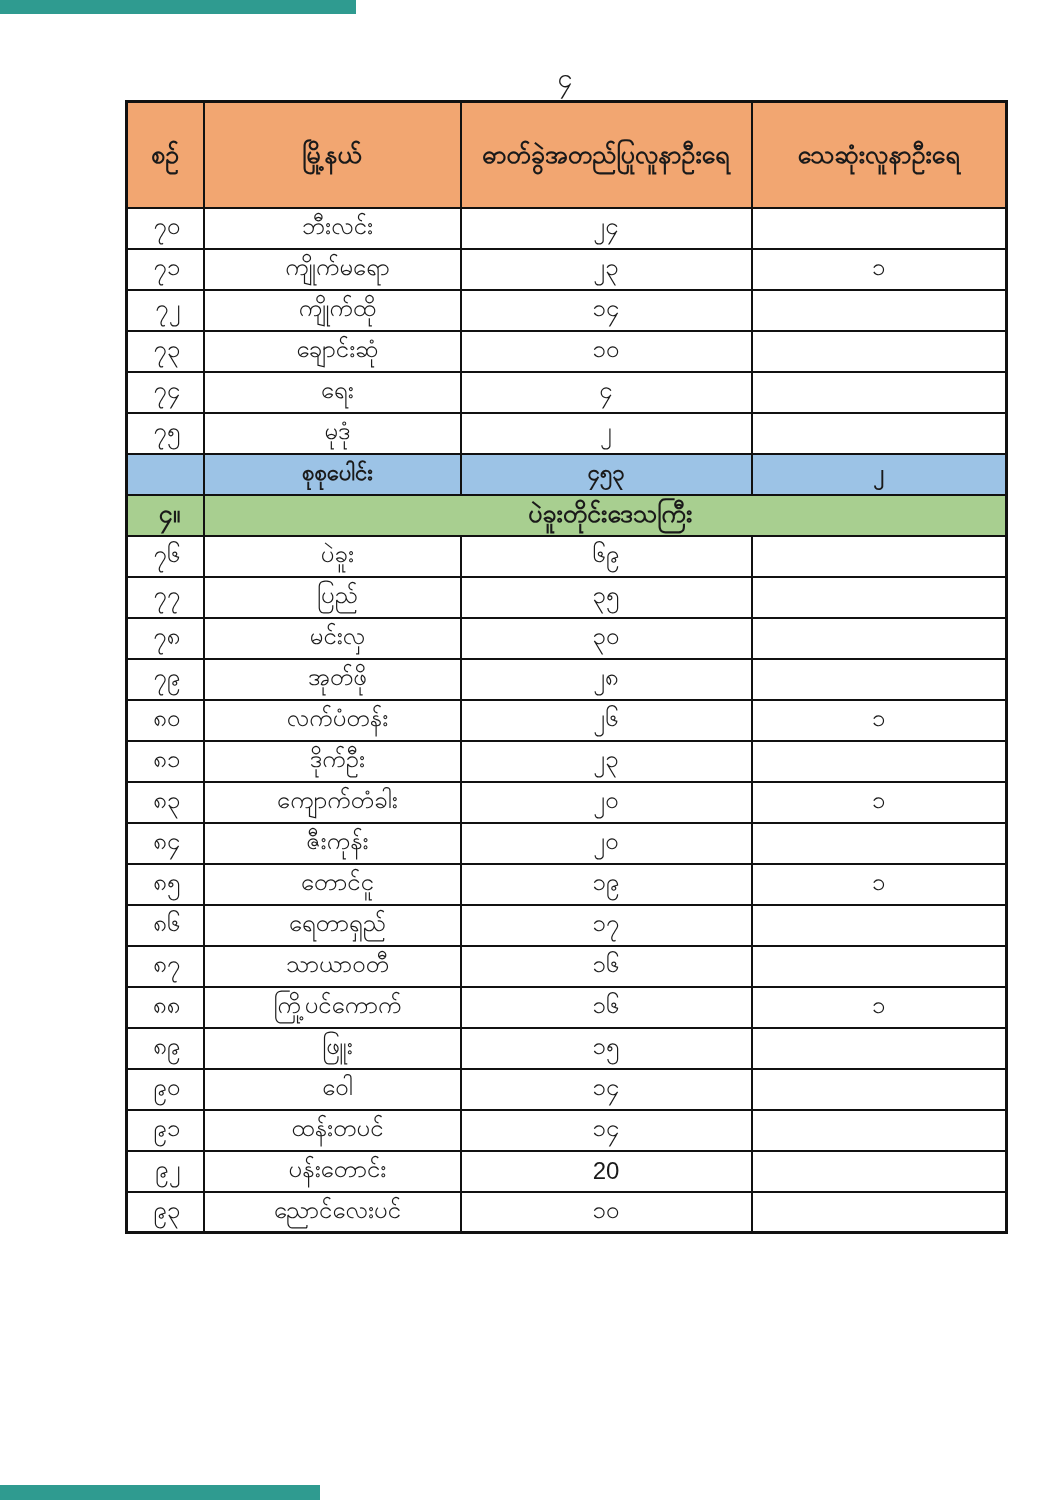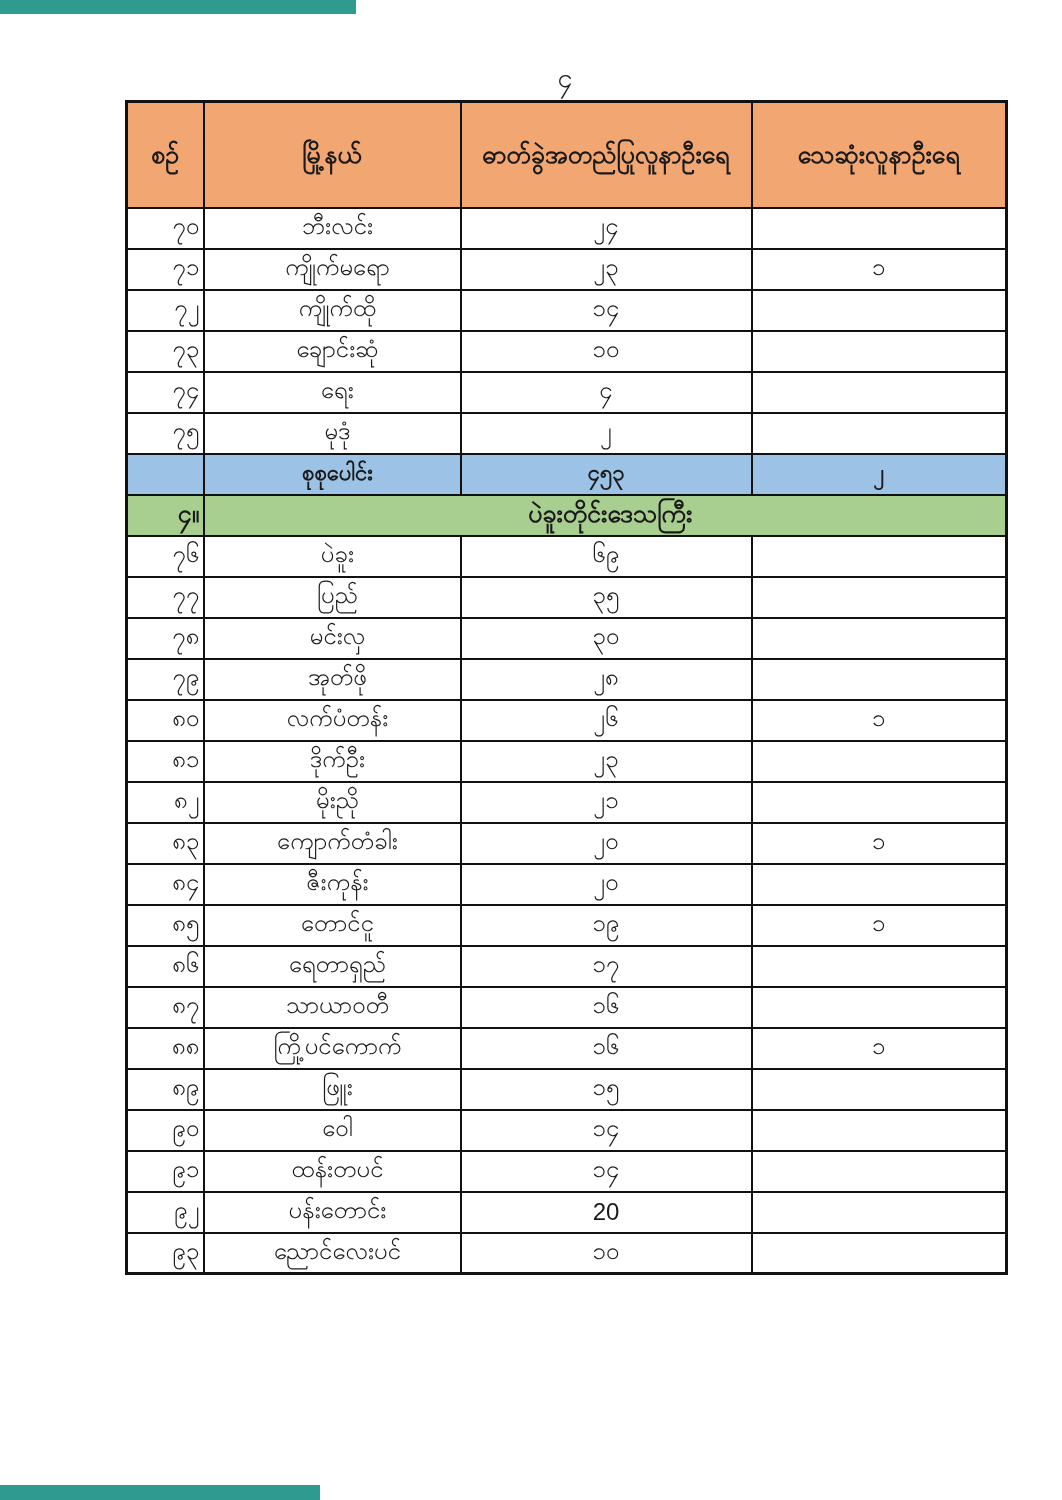--- a/index.html
+++ b/index.html
@@ -41,21 +41,21 @@
     background:var(--header-bg);
     height:106px;
     font-weight:bold;
     font-size:25px;
     text-align:center;
     padding:0 4px;
     white-space:normal;
     line-height:1.5;
   }
   .report tbody td{height:41px;font-size:24px;}
-  .col-no{text-align:right;padding-right:3px;}
+  .col-no{text-align:right;padding-right:22px;}
   .col-name{text-align:center;padding-left:11px;}
   .col-num{text-align:center;}
   tr.total td{background:var(--total-bg);font-weight:bold;font-size:22px;}
   tr.section td{background:var(--section-bg);font-weight:bold;font-size:25px;}
 </style>
 </head>
 <body>
 
 <div class="edge-bar top"></div>
 
@@ -153,26 +153,20 @@
         <td class="col-num">၂၆</td>
         <td class="col-num">၁</td>
       </tr>
       <tr>
         <td class="col-no">၈၁</td>
         <td class="col-name">ဒိုက်ဦး</td>
         <td class="col-num">၂၃</td>
         <td class="col-num"></td>
       </tr>
       <tr>
-        <td class="col-no">၈၂</td>
-        <td class="col-name">မိုးညို</td>
-        <td class="col-num">၂၁</td>
-        <td class="col-num"></td>
-      </tr>
-      <tr>
         <td class="col-no">၈၃</td>
         <td class="col-name">ကျောက်တံခါး</td>
         <td class="col-num">၂၀</td>
         <td class="col-num">၁</td>
       </tr>
       <tr>
         <td class="col-no">၈၄</td>
         <td class="col-name">ဇီးကုန်း</td>
         <td class="col-num">၂၀</td>
         <td class="col-num"></td>

